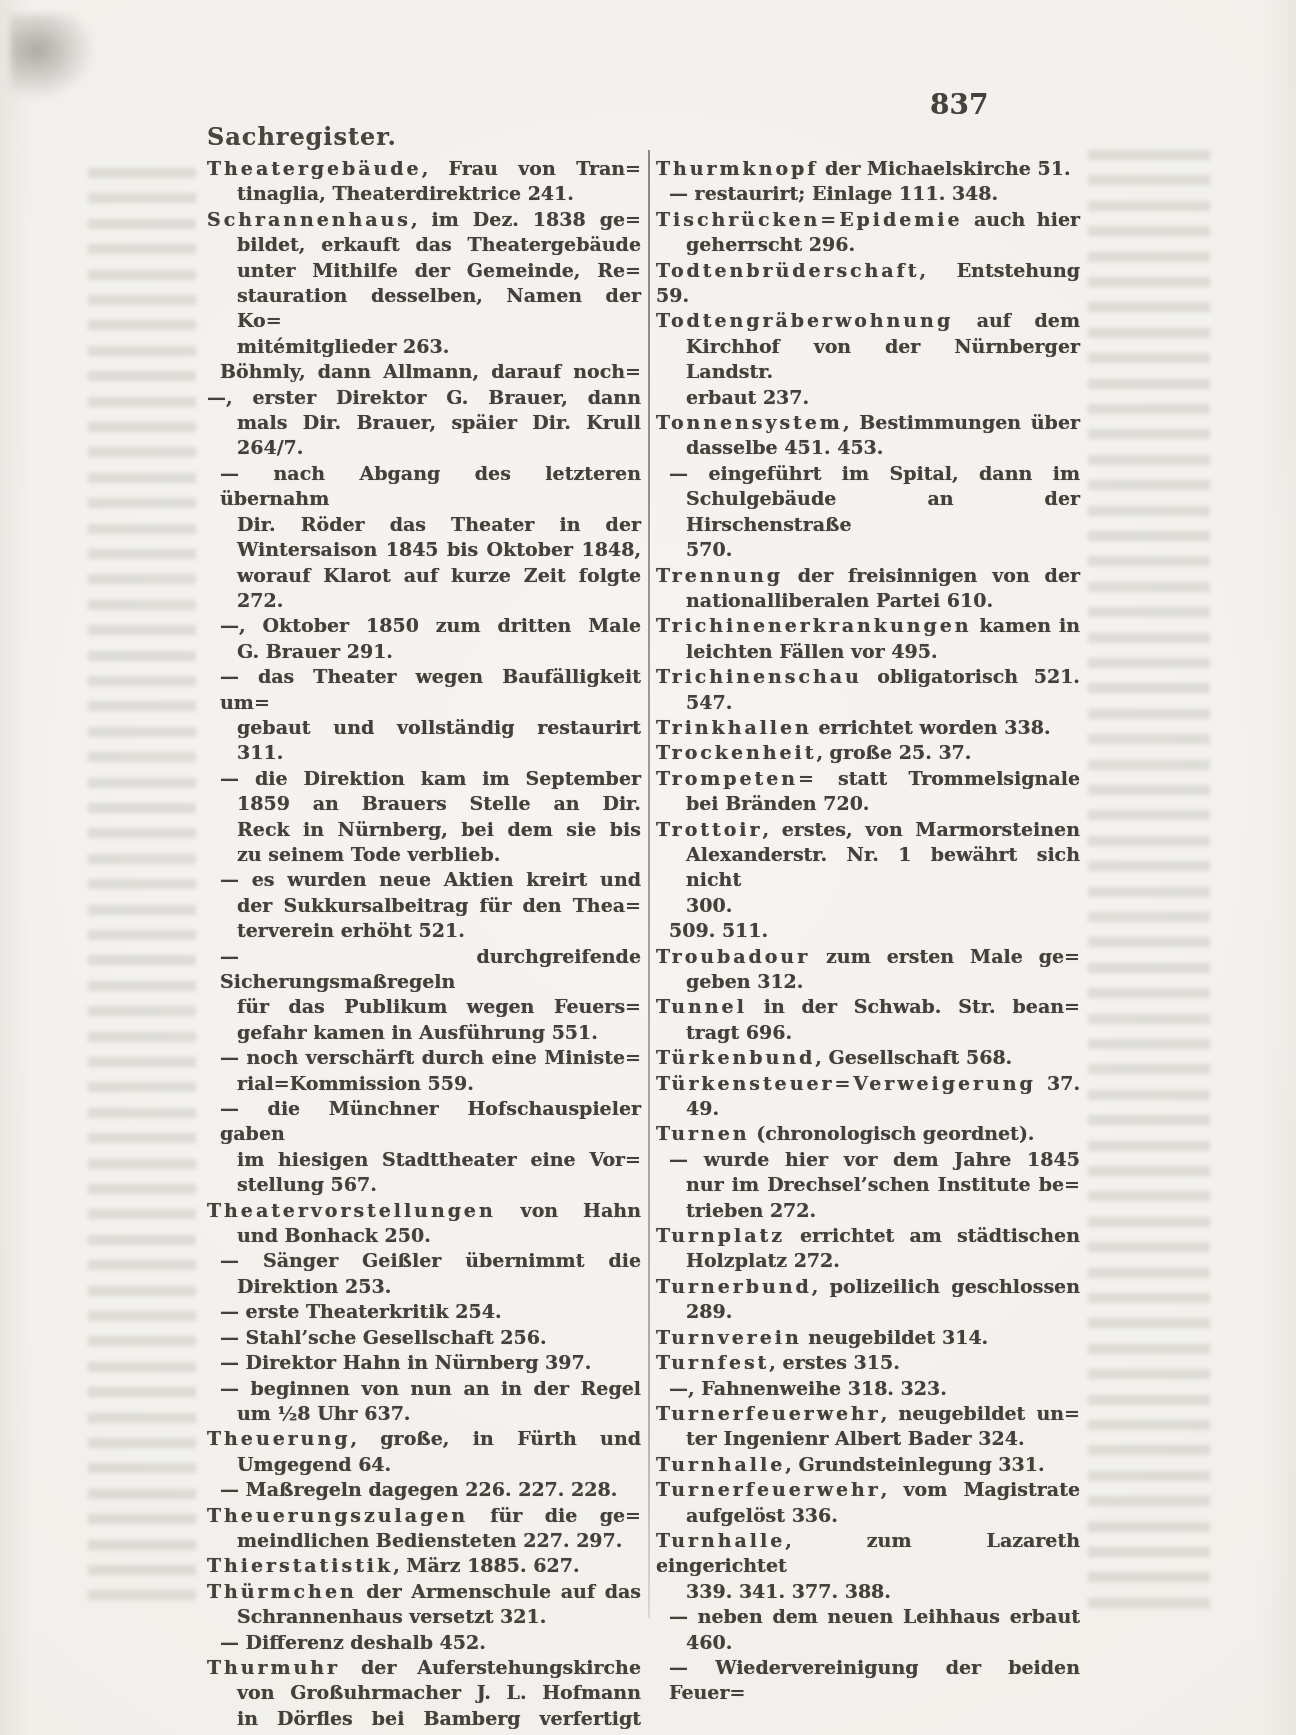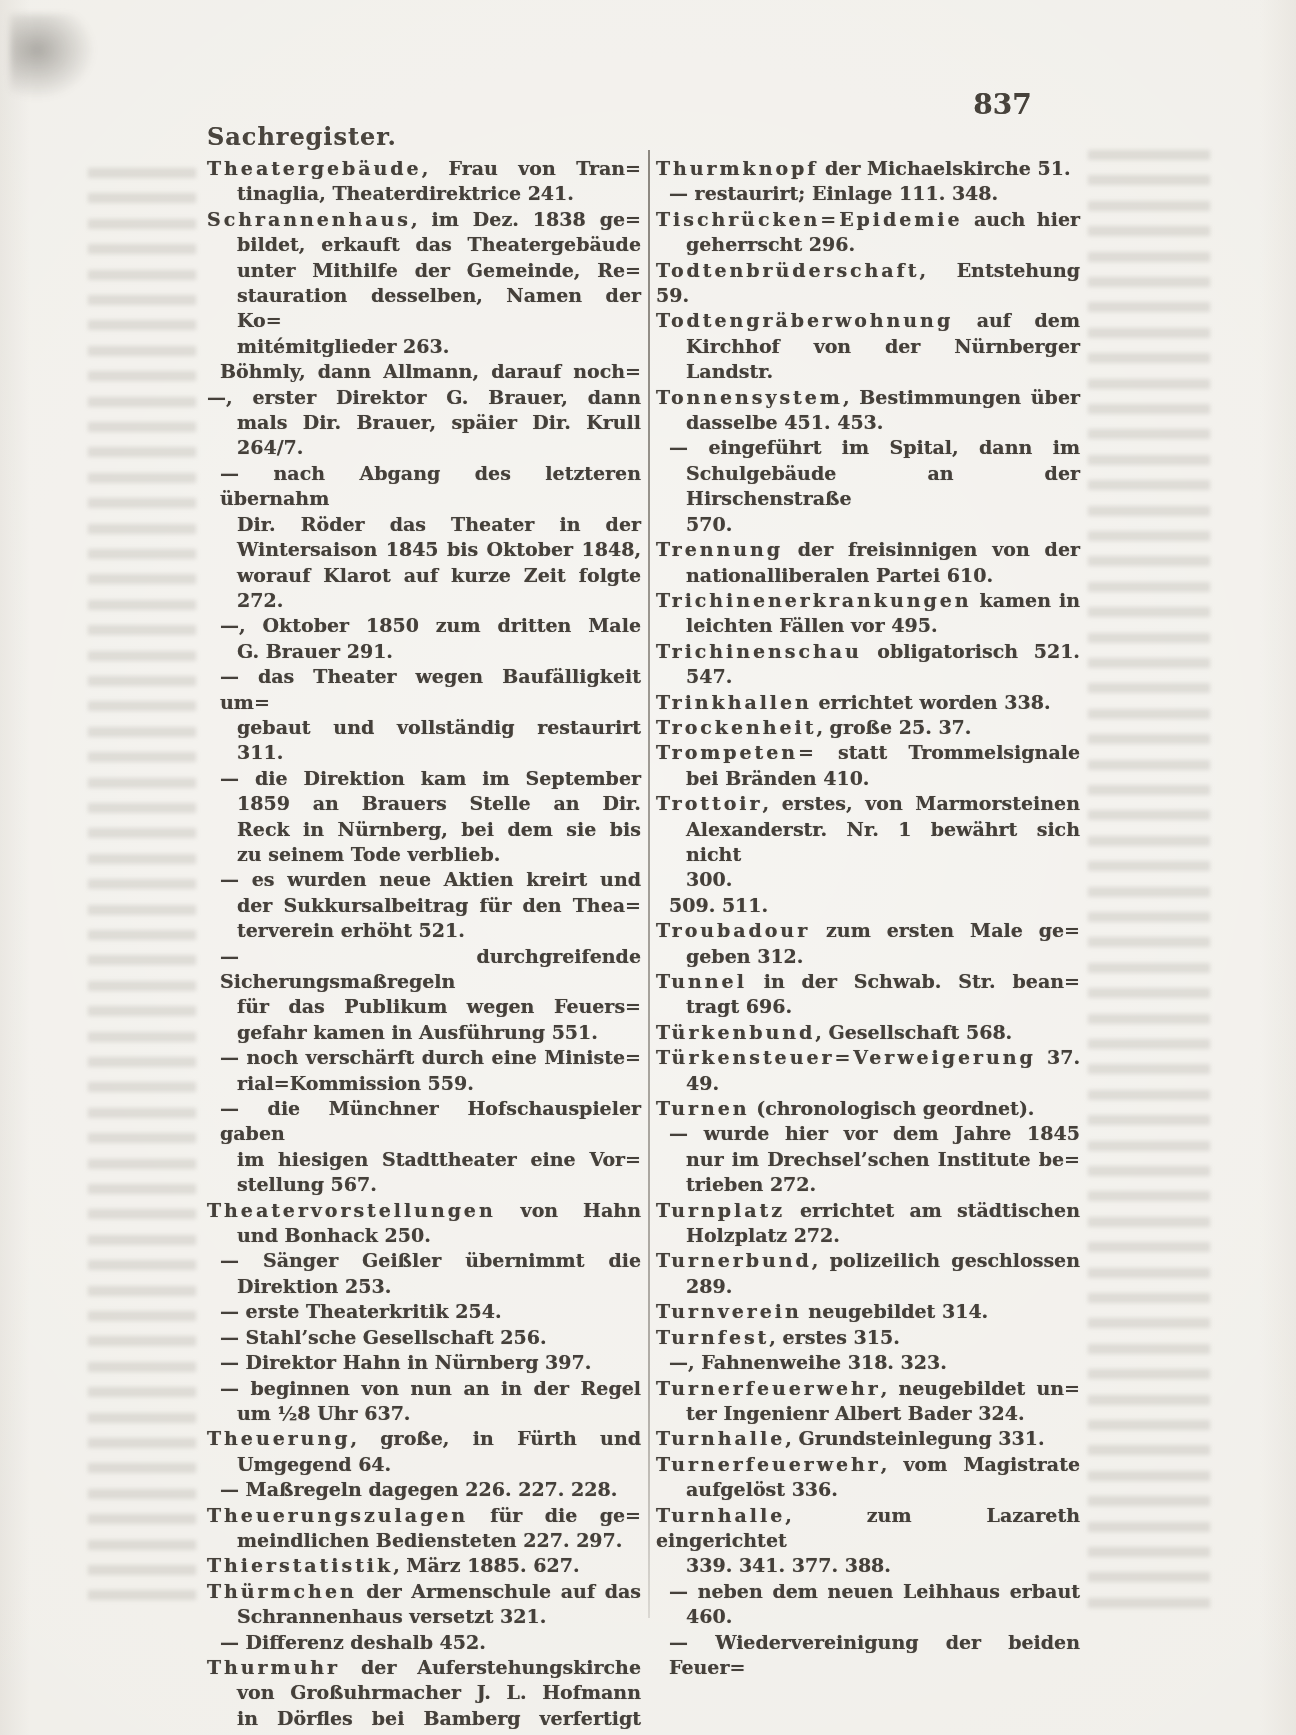--- a/index.html
+++ b/index.html
@@ -32,21 +32,21 @@
   .bleed-right{left:1088px;top:150px;width:122px;height:1470px;}
   .header-title{
     position:absolute;left:207px;top:94px;width:871px;
     text-align:left;font-size:24px;font-weight:700;
     letter-spacing:.04em;color:#4a453e;
     text-shadow:0 0 .6px rgba(74,69,62,.55);
     margin-top:28px;
   }
   .page-number{
     position:absolute;left:930px;top:88px;width:145px;
-    text-align:center;font-size:28px;font-weight:700;color:#47423b;
+    text-align:left;font-size:28px;font-weight:700;color:#47423b;
     text-shadow:0 0 .6px rgba(74,69,62,.5);
   }
   .divider{
     position:absolute;left:648px;top:150px;width:2px;height:1468px;
     background:linear-gradient(to bottom, rgba(122,117,109,.85), rgba(122,117,109,.55) 85%, rgba(122,117,109,.2));
   }
   .col{
     position:absolute;top:156px;
     font-size:19px;font-weight:700;
     color:#45403a;
@@ -195,20 +195,21 @@
       <div class="entry">
         <div class="line"><span class="sperr">Tischrücken=Epidemie</span> auch hier</div>
         <div class="line cont last">geherrscht 296.</div>
       </div>
       <div class="entry">
         <div class="line last"><span class="sperr">Todtenbrüderschaft</span>, Entstehung 59.</div>
       </div>
       <div class="entry">
         <div class="line"><span class="sperr">Todtengräberwohnung</span> auf dem</div>
         <div class="line cont">Kirchhof von der Nürnberger Landstr.</div>
+        <div class="line cont last">erbaut 237.</div>
       </div>
       <div class="entry">
         <div class="line"><span class="sperr">Tonnensystem</span>, Bestimmungen über</div>
         <div class="line cont last">dasselbe 451. 453.</div>
       </div>
       <div class="entry dash">
         <div class="line">— eingeführt im Spital, dann im</div>
         <div class="line cont">Schulgebäude an der Hirschenstraße</div>
         <div class="line cont last">570.</div>
       </div>
@@ -225,21 +226,21 @@
         <div class="line cont last">547.</div>
       </div>
       <div class="entry">
         <div class="line last"><span class="sperr">Trinkhallen</span> errichtet worden 338.</div>
       </div>
       <div class="entry">
         <div class="line last"><span class="sperr">Trockenheit</span>, große 25. 37.</div>
       </div>
       <div class="entry">
         <div class="line"><span class="sperr">Trompeten=</span> statt Trommelsignale</div>
-        <div class="line cont last">bei Bränden 410.</div>
+        <div class="line cont last">bei Bränden 720.</div>
       </div>
       <div class="entry">
         <div class="line"><span class="sperr">Trottoir</span>, erstes, von Marmorsteinen</div>
         <div class="line cont">Alexanderstr. Nr. 1 bewährt sich nicht</div>
         <div class="line cont last">300.</div>
       </div>
       <div class="entry dash">
         <div class="line cont last">509. 511.</div>
       </div>
       <div class="entry">

